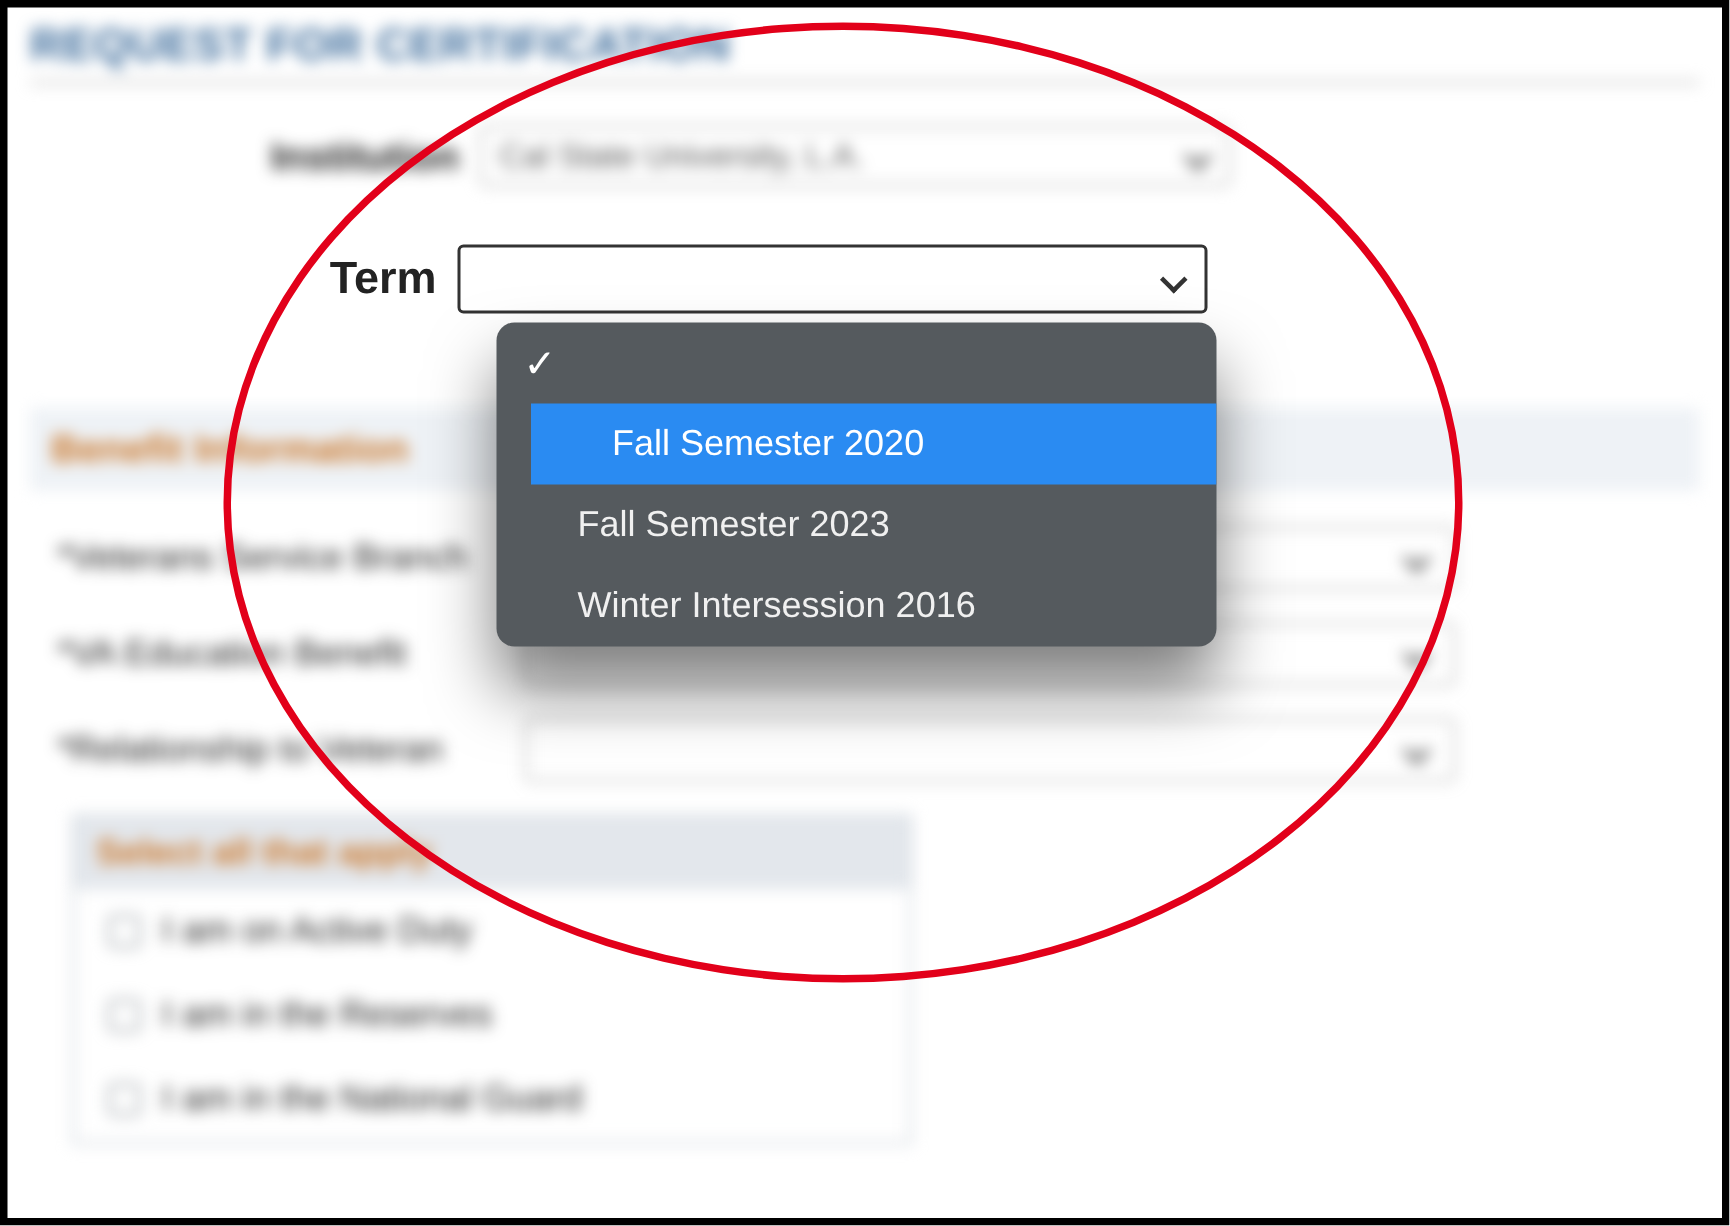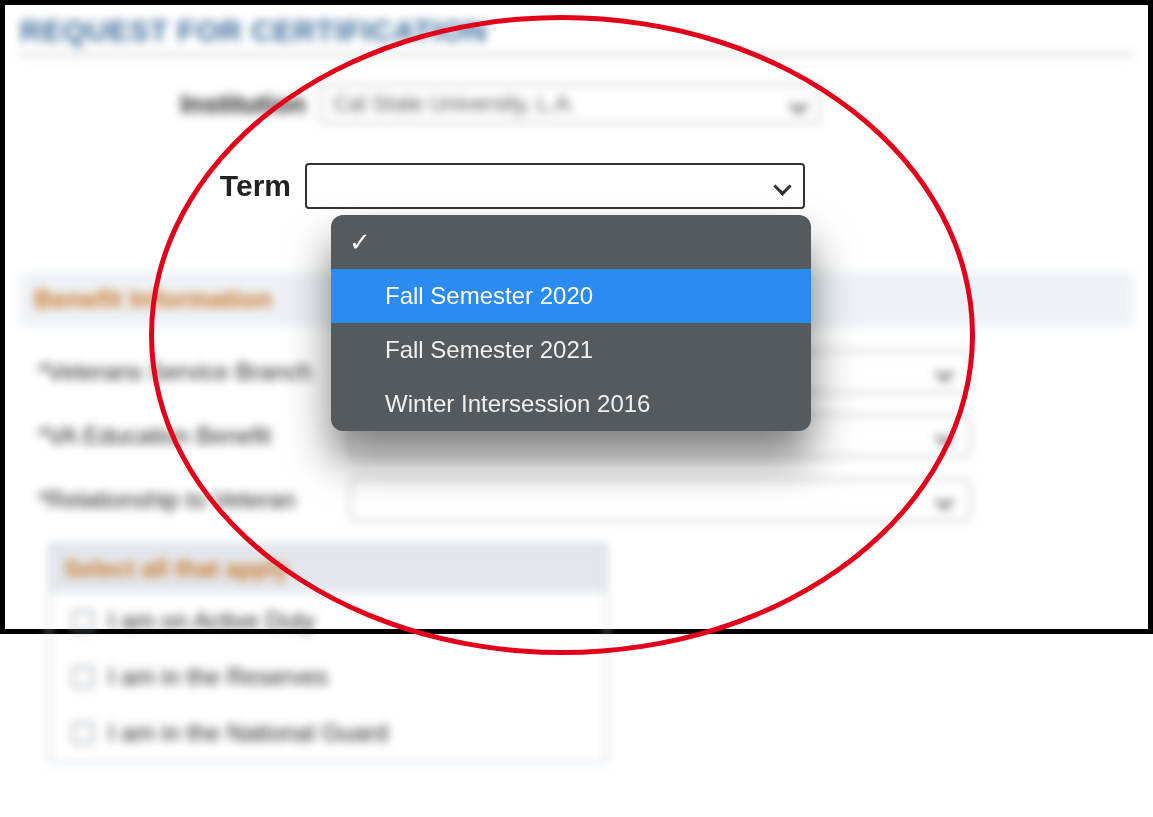--- a/index.html
+++ b/index.html
@@ -7,21 +7,21 @@
     font-family: Arial, Helvetica, sans-serif;
     background: #fff;
     width: 1153px;
     height: 817px;
     overflow: hidden;
     position: relative;
   }
   .frame {
     position: absolute;
     top: 0; left: 0;
-    width: 1153px; height: 634px;
+    width: 1153px; height: 817px;
     border: 5px solid #000;
     background: #fff;
     padding-left: 32px;
   }
   .blur-layer {
     position: absolute;
     top: 5px; left: 5px; right: 5px; bottom: 5px;
     filter: blur(5px);
     padding: 4px 10px 10px 10px;
   }
@@ -174,20 +174,21 @@
     display: flex;
     align-items: center;
     padding: 0 22px 0 54px;
     font-size: 24px;
     color: #f0f0f0;
     position: relative;
   }
   .dd-item.highlight {
     background: #2a8bf2;
     color: #fff;
+    margin-left: 23px;
   }
   .dd-check {
     position: absolute;
     left: 18px; top: 50%;
     transform: translateY(-50%);
     width: 24px; height: 24px;
     color: #fff;
     font-size: 26px;
     line-height: 24px;
   }
@@ -274,21 +275,21 @@
 
     <div class="dropdown">
       <div class="dd-item dd-blank">
         <span class="dd-check">✓</span>
         <span></span>
       </div>
       <div class="dd-item highlight">
         <span>Fall Semester 2020</span>
       </div>
       <div class="dd-item">
-        <span>Fall Semester 2021</span>
+        <span>Fall Semester 2023</span>
       </div>
       <div class="dd-item">
         <span>Winter Intersession 2016</span>
       </div>
     </div>
   </div>
 
   <div class="annot-ellipse"></div>
 
 </div>

